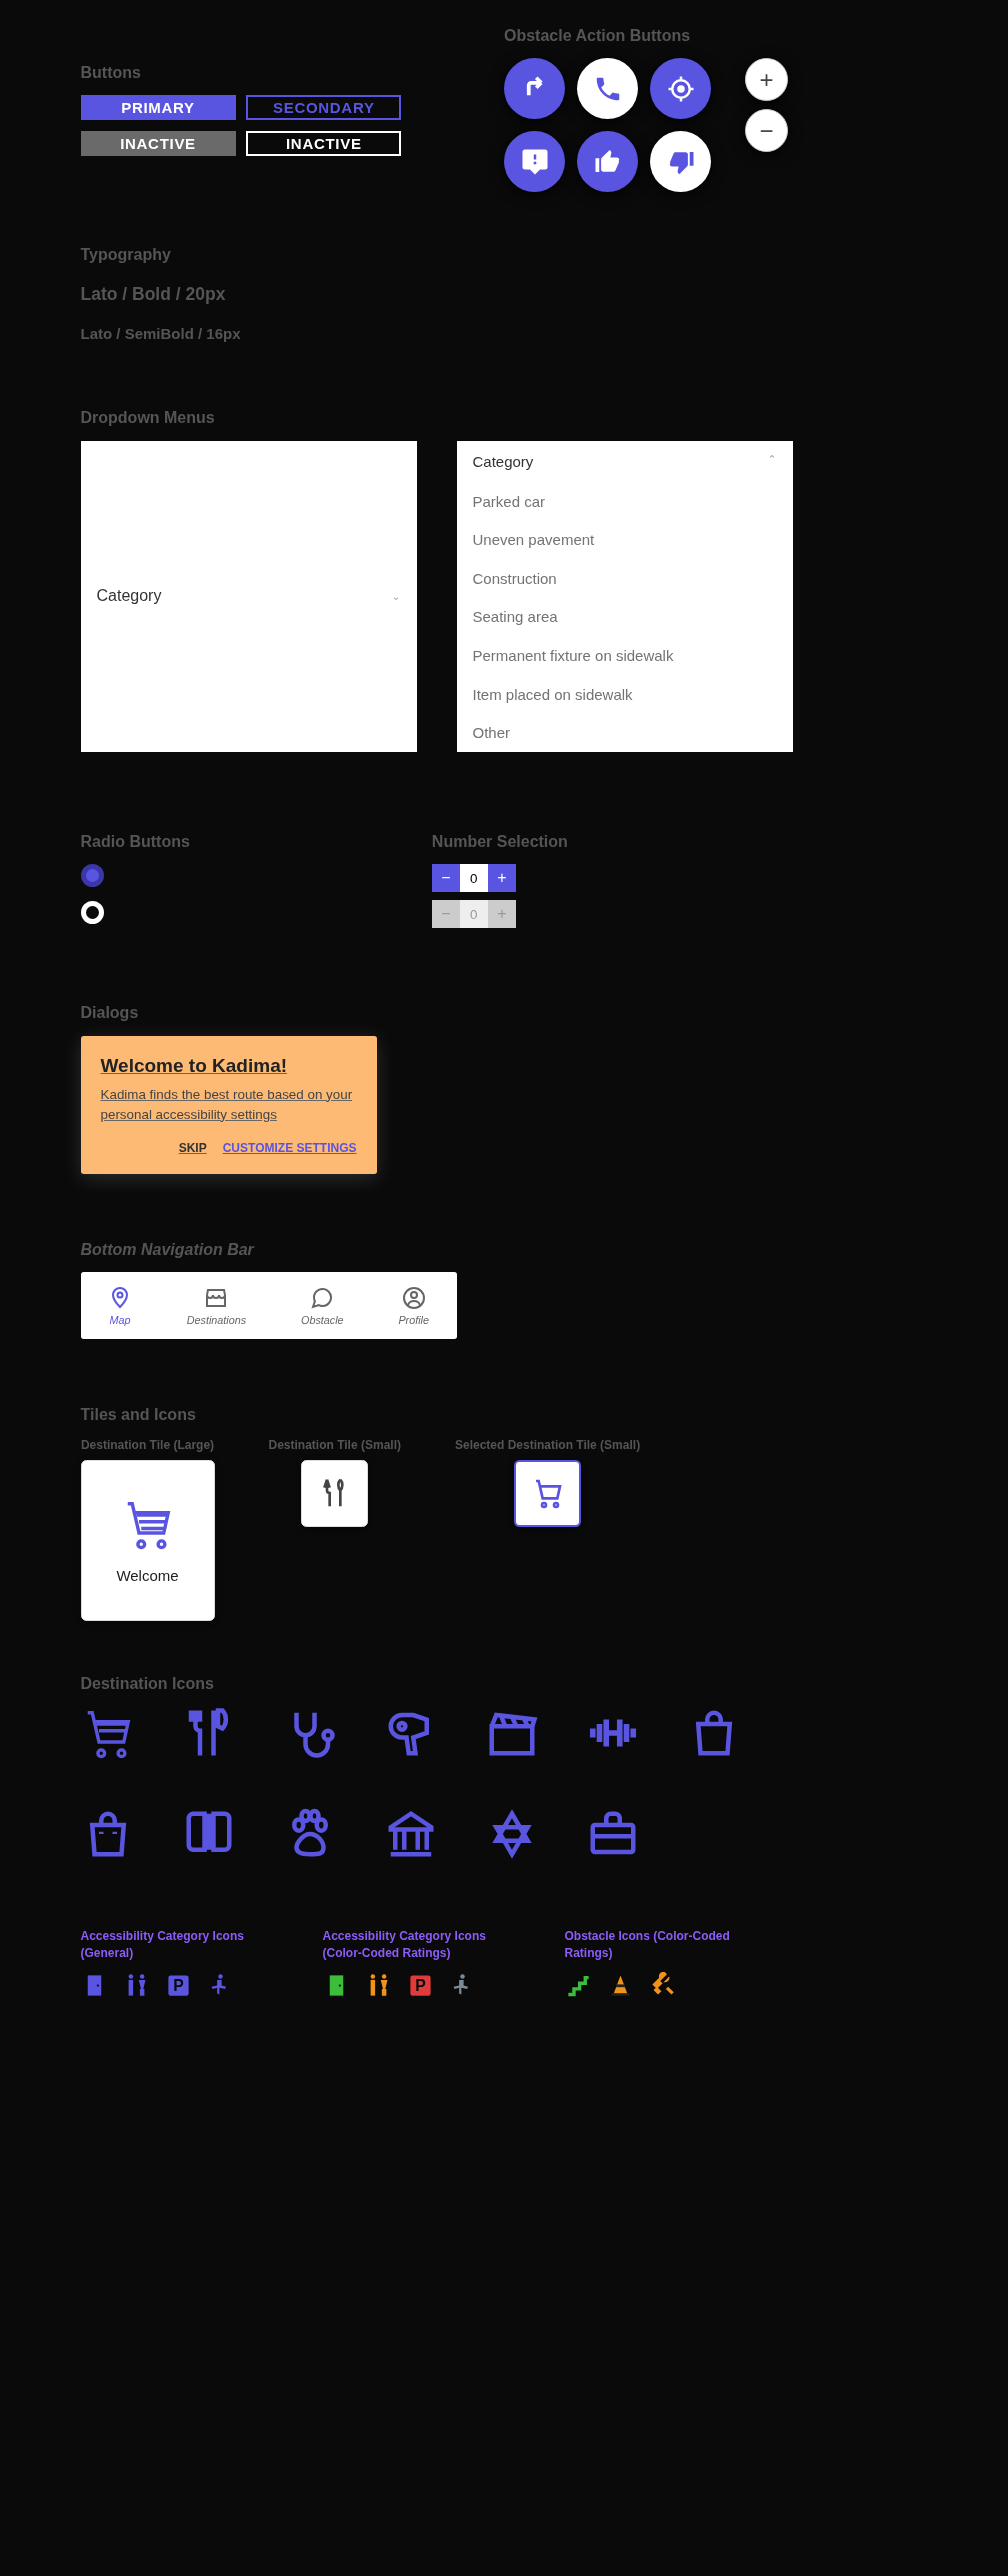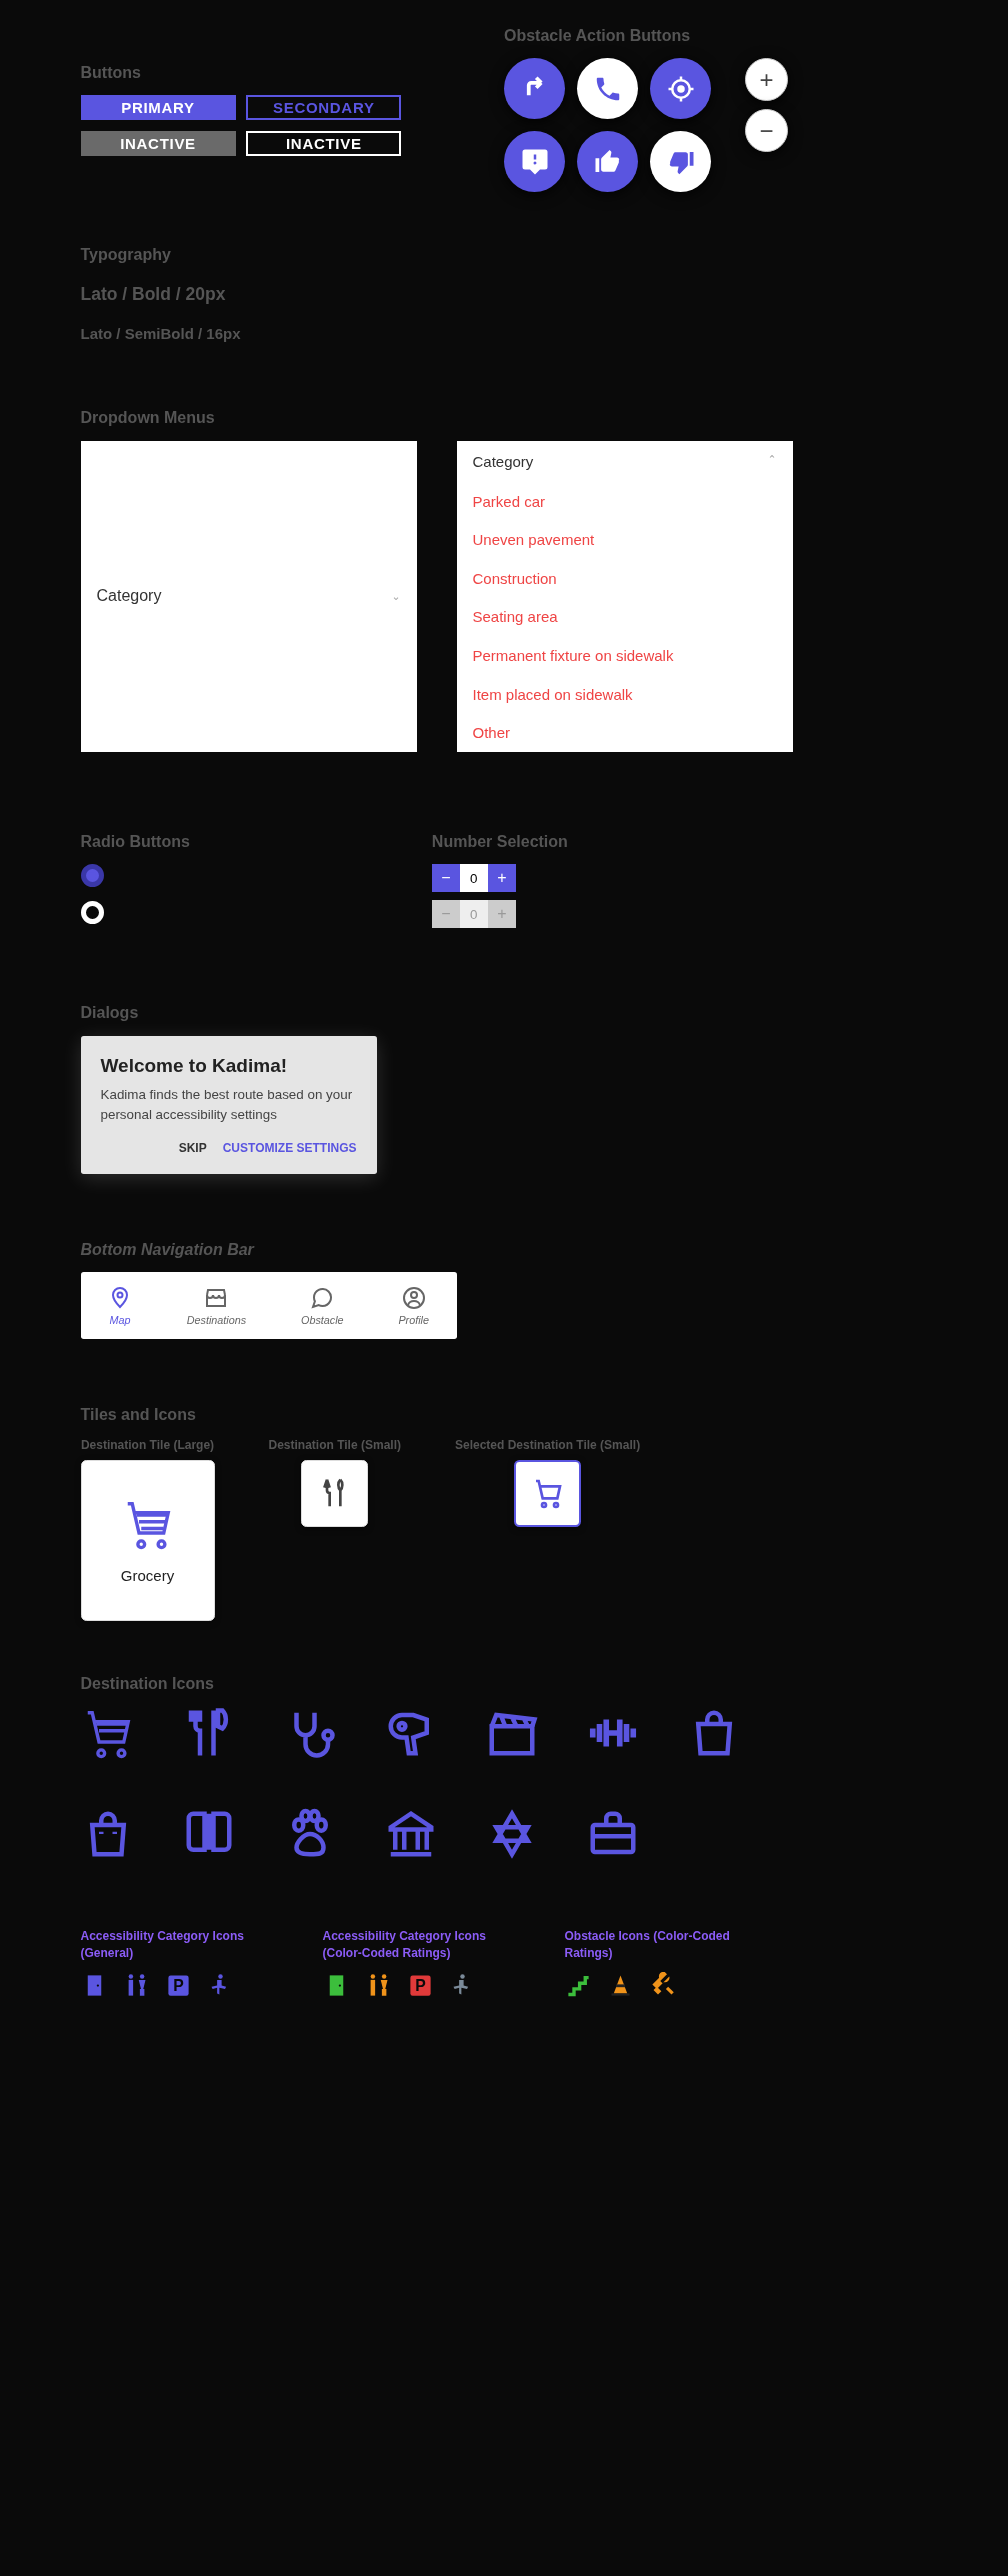--- a/index.html
+++ b/index.html
@@ -46,41 +46,42 @@
 .typo-16 { font-size: 15px; }
 
 
 .dropdowns-row { display: flex; gap: 40px; margin-bottom: 81px; }
 .dropdown {
   background: #fff; width: 336px; padding: 13.4px 16px; display: flex;
   justify-content: space-between; align-items: center; color: #333; font-size: 16px;
 }
 .dropdown-open { background: #fff; width: 336px; }
 .dropdown-header { padding: 12px 16px; display: flex; justify-content: space-between; color: #333; font-size: 15px; }
-.dropdown-item { padding: 10.8px 16px; color: #ef4444; font-size: 15px; cursor: pointer; }
+.dropdown-item { padding: 10.8px 16px; color: #737373; font-size: 15px; cursor: pointer; }
 .chevron { color: #aaa; font-size: 10.8px; }
 
 
 .row-2col { display: flex; gap: 242px; margin-bottom: 67px; }
 .radio { width: 23px; height: 23px; border-radius: 50%; margin-bottom: 13.4px; cursor: pointer; }
 .radio-selected { background: #5a55e0; border: 5.4px solid #3a37a8; position: relative; }
 .radio-selected::after { content:''; position:absolute; inset:2.7px; border-radius:50%; background:#5a55e0; }
 .radio-unselected { border: 5.4px solid #fff; background: #0a0a0a; }
 .number-sel { display: flex; align-items: center; margin-bottom: 8px; }
 .number-btn { width: 28px; height: 28px; display: flex; align-items: center; justify-content: center; font-size: 16px; cursor: pointer; }
 .nb-active { background: #5a55e0; color: #fff; }
 .nb-inactive { background: #ccc; color: #999; }
 .number-val { width: 28px; height: 28px; background: #fff; color: #000; display: flex; align-items: center; justify-content: center; font-size: 13.4px; }
 .nv-inactive { background: #eee; color: #999; }
 
 
 .dialog-section { margin-bottom: 67px; }
 .dialog {
-  background: #e5e5e5; width: 296px; padding: 19px 20px; border-radius: 2.7px;
+  background: #fdba74; width: 296px; padding: 19px 20px; border-radius: 2.7px;
   box-shadow: 0 4px 20px rgba(255,255,255,0.15);
+  text-decoration: underline;
 }
 .dialog-title { font-size: 19px; font-weight: 700; color: #222; margin-bottom: 8px; }
 .dialog-body { font-size: 13.4px; color: #444; line-height: 1.5; margin-bottom: 16px; }
 .dialog-actions { display: flex; justify-content: flex-end; gap: 16px; }
 .dialog-btn { font-weight: 700; font-size: 12px; cursor: pointer; }
 .dialog-skip { color: #333; }
 .dialog-custom { color: #5a55e0; }
 
 
 .bottomnav-section { margin-bottom: 67px; font-style: italic; }
@@ -295,21 +296,21 @@
   <div class="tiles-row">
     <div class="tile-col">
       <div class="sub-label">Destination Tile (Large)</div>
       <div class="tile-large">
         <svg viewBox="0 0 24 24" fill="none" stroke="currentColor" stroke-width="1.5">
               <circle cx="9" cy="21" r="1.5"></circle>
               <circle cx="18" cy="21" r="1.5"></circle>
               <path d="M3 3h2l3 13h11l2-9H6"></path>
               <path d="M7 8h14M8 11h12M9 14h10"></path>
             </svg>
-        <span class="tile-large-label">Grocery</span>
+        <span class="tile-large-label">Welcome</span>
       </div>
     </div>
     <div class="tile-col">
       <div class="sub-label">Destination Tile (Small)</div>
       <div class="tile-small">
         <svg viewBox="0 0 24 24" fill="none" stroke="currentColor" stroke-width="2">
               <path d="M6 2v8a2 2 0 002 2v10M6 2l-2 6M6 2l2 6M16 2c-2 2-2 6 0 8v12M16 2c2 2 2 6 0 8"></path>
             </svg>
       </div>
     </div>

